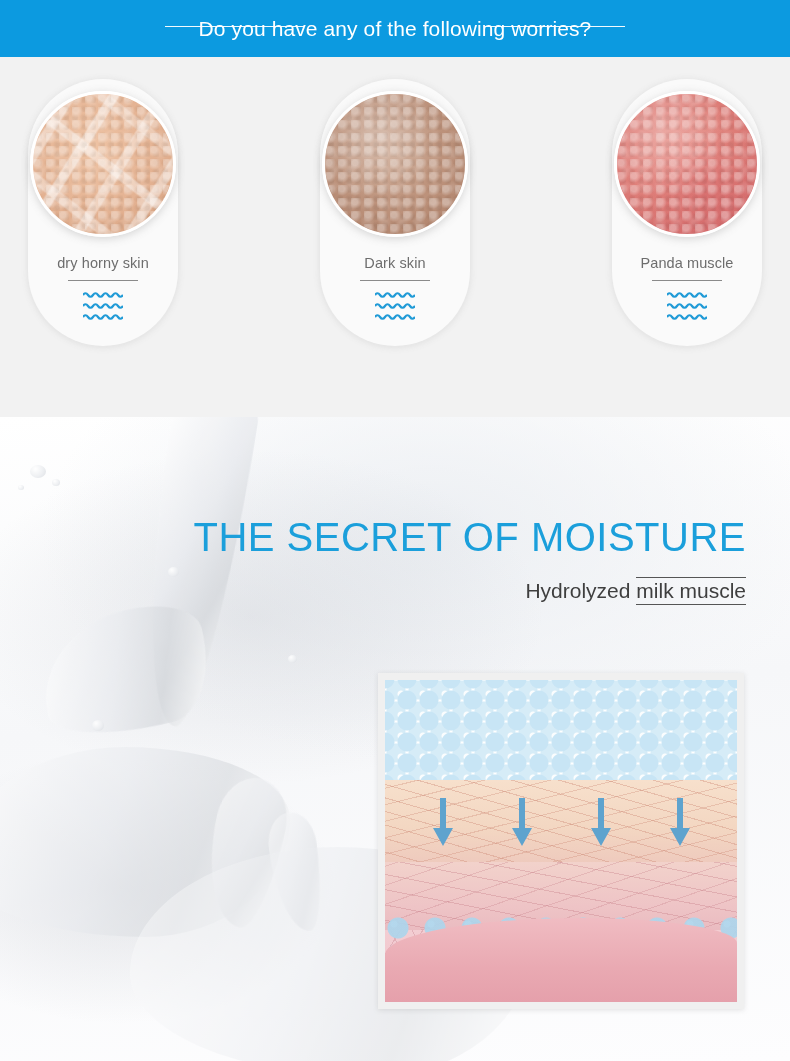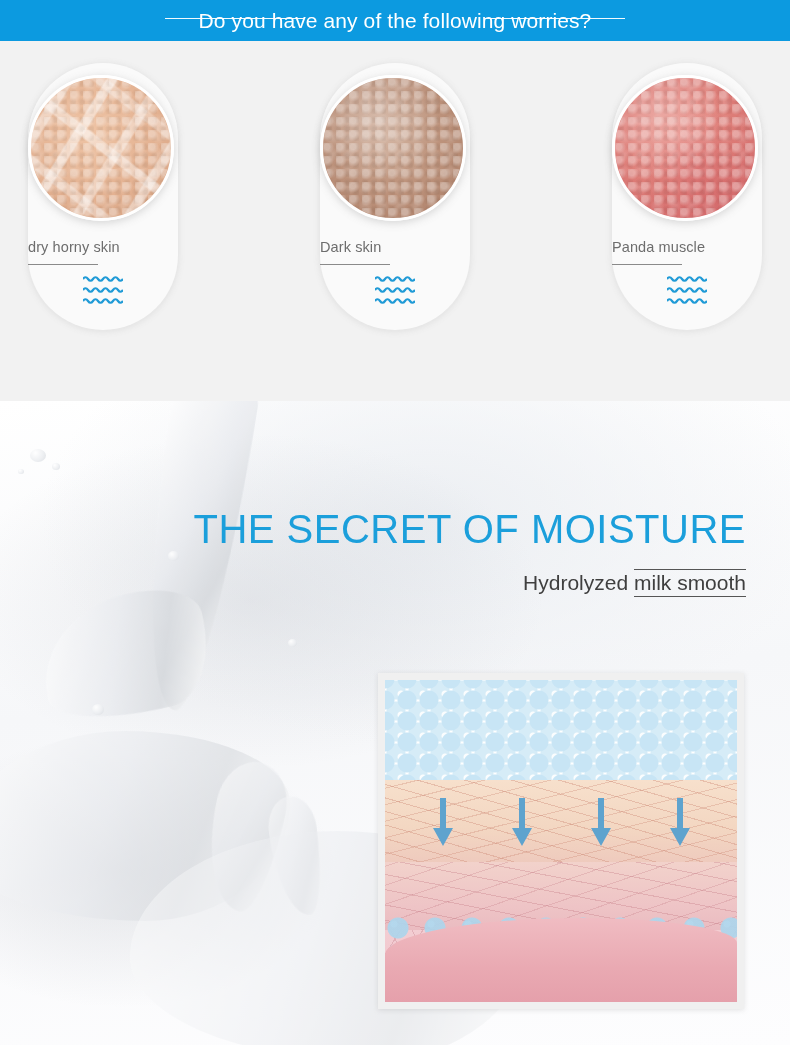--- a/index.html
+++ b/index.html
@@ -17,21 +17,21 @@
     position: relative;
     width: 790px;
     height: 1061px;
     overflow: hidden;
   }
 
   
   .header-banner {
     position: relative;
     width: 790px;
-    height: 41px;
+    height: 57px;
     background: #0c9ae0;
     display: flex;
     align-items: center;
     justify-content: center;
   }
   .header-inner {
     position: relative;
     display: inline-block;
     padding: 0 12px;
   }
@@ -69,20 +69,21 @@
   .worry-card {
     position: relative;
     width: 150px;
     background: #fafafa;
     border-radius: 76px;
     padding-top: 12px;
     padding-bottom: 26px;
     box-shadow: 0 1px 7px rgba(120,120,120,0.16);
     display: flex;
     flex-direction: column;
+    align-items: center;
   }
   .card-photo {
     width: 146px;
     height: 146px;
     border-radius: 50%;
     border: 3px solid #ffffff;
     box-shadow: 0 2px 8px rgba(110,110,110,0.26);
     position: relative;
     overflow: hidden;
   }
@@ -213,21 +214,21 @@
   .droplet {
     position: absolute;
     border-radius: 50%;
     background: radial-gradient(circle at 34% 30%, #ffffff 0%, #eceef1 55%, #d8dbe0 100%);
     opacity: 0.9;
   }
 
   .headline-wrap {
     position: absolute;
     right: 44px;
-    top: 108px;
+    top: 100px;
     text-align: right;
   }
   .headline {
     font-size: 40px;
     font-weight: 400;
     color: #1b9fdb;
     letter-spacing: 0.5px;
     line-height: 1;
     white-space: nowrap;
   }
@@ -436,21 +437,21 @@
       <div class="droplet" style="left:52px;  top:62px;  width:8px;  height:7px;"></div>
       <div class="droplet" style="left:18px;  top:68px;  width:6px;  height:5px;"></div>
       <div class="droplet" style="left:168px; top:150px; width:11px; height:10px;"></div>
       <div class="droplet" style="left:92px;  top:303px; width:12px; height:11px;"></div>
       <div class="droplet" style="left:288px; top:238px; width:9px;  height:8px;"></div>
     </div>
 
     <div class="headline-wrap">
       <div class="headline">THE SECRET OF MOISTURE</div>
       <div class="subhead-wrap">
-        <span class="subhead"><span>Hydrolyzed </span><span class="ul">milk smooth</span></span>
+        <span class="subhead"><span>Hydrolyzed </span><span class="ul">milk muscle</span></span>
       </div>
     </div>
 
   </div>
 
   <div class="figure-frame">
     <div class="figure-inner">
       <div class="layer layer-bubbles-top"></div>
       <div class="layer layer-epidermis"></div>
       <div class="layer layer-mid"></div>

